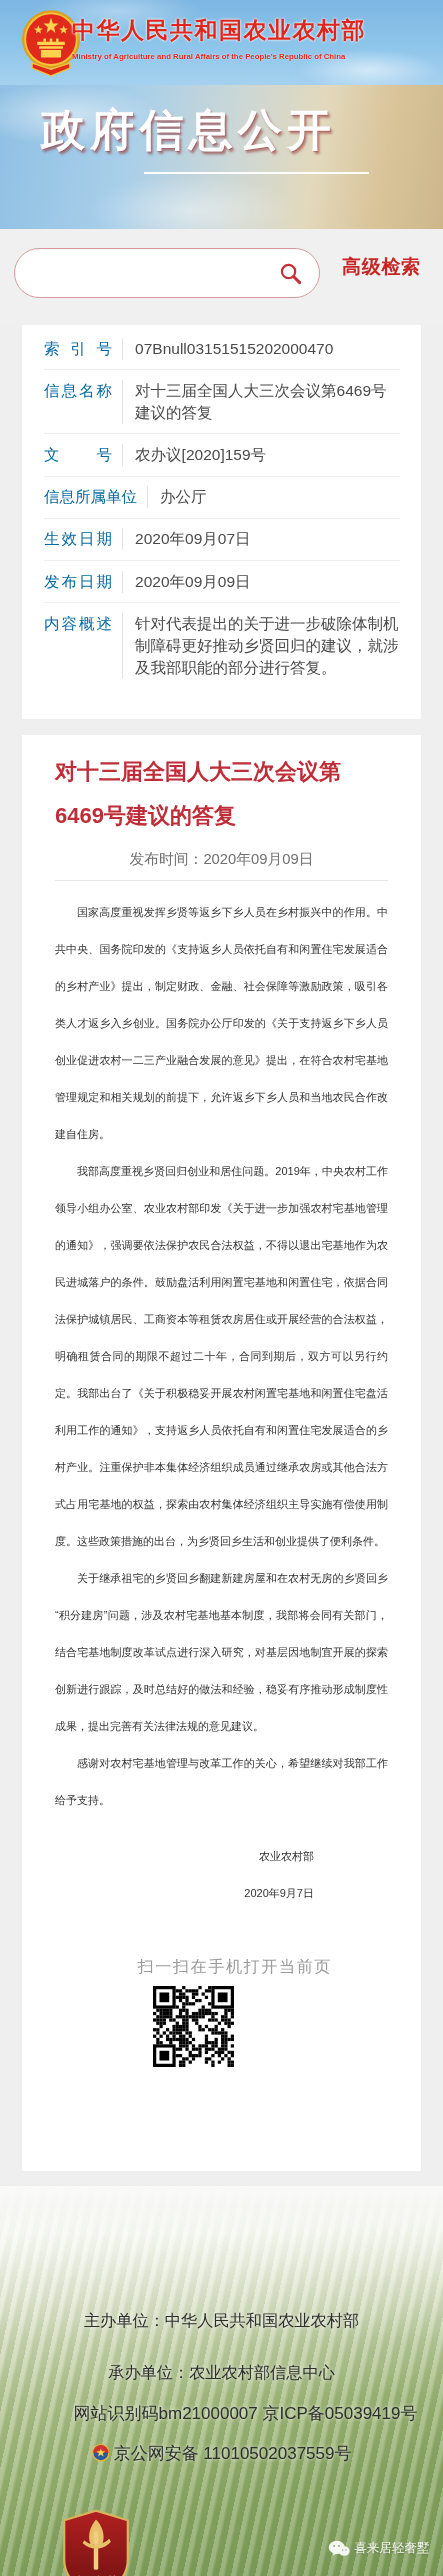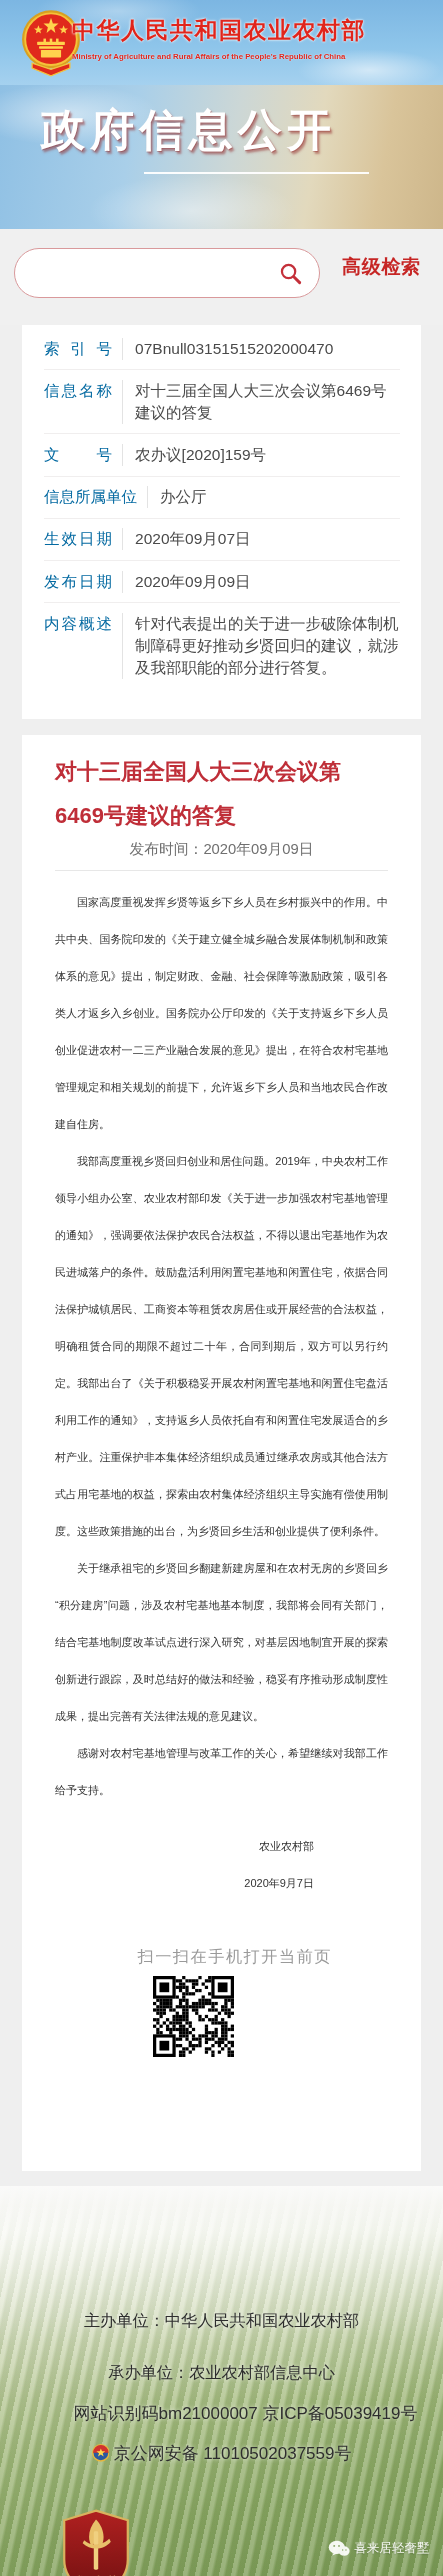--- a/index.html
+++ b/index.html
@@ -50,21 +50,21 @@
     border-bottom:0.7px solid #f0eeee; }
   .info-row:last-child { border-bottom:none; }
   .info-label { display:inline-block; min-width:68px; color:#0369a1; font-size:15.5px;
     line-height:22px; text-align:justify; text-align-last:justify; flex:0 0 auto; }
   .info-value { flex:1; margin-left:10.3px; padding-left:11.8px; border-left:0.7px solid #e3e3e3;
     color:#4a4a4a; font-size:15.5px; line-height:22px; }
 
   
   .article-card { margin-top:16.2px; height:1436px; overflow:hidden; padding:14.8px 33px 0; }
   .article-title { color:#bf2e38; font-size:22px; line-height:44px; font-weight:700; }
-  .pub-time { margin-top:0; text-align:center; color:#707070; font-size:14.8px; line-height:22px; }
+  .pub-time { margin-top:10px; text-align:center; color:#707070; font-size:14.8px; line-height:22px; }
   .article-hr { margin-top:10.3px; height:0.7px; background:#e7e7e7; }
   .article-body { margin-top:13.3px; }
   .article-body p { font-size:11px; line-height:37px; color:#333; text-indent:2em;
     text-align:justify; word-break:break-all; }
   .sig { margin-top:29px; text-align:right; padding-right:74px; font-size:11px; color:#333; line-height:17.7px; }
   .sig-date { margin-top:19px; text-align:right; padding-right:74px; font-size:11px; color:#333; line-height:17.7px; }
   .qr-caption { margin-top:52px; text-align:right; color:#9a9a9a; font-size:16.2px; line-height:23.6px;
     letter-spacing:1.5px; margin-right:56px; }
   .qr-box { margin:7.4px auto 0; width:81px; height:81px; position:relative; left:-28px; background:#fff; }
 
@@ -168,21 +168,21 @@
           <span class="info-value">针对代表提出的关于进一步破除体制机制障碍更好推动乡贤回归的建议，就涉及我部职能的部分进行答复。</span>
         </div>
       </div>
   </section>
 
   <section class="card article-card">
     <h1 class="article-title">对十三届全国人大三次会议第6469号建议的答复</h1>
     <div class="pub-time">发布时间：2020年09月09日</div>
     <div class="article-hr"></div>
     <div class="article-body" id="article-body">
-        <p>国家高度重视发挥乡贤等返乡下乡人员在乡村振兴中的作用。中共中央、国务院印发的《关于建立健全城乡融合发展体制机制和政策体系的意见》提出，制定财政、金融、社会保障等激励政策，吸引各类人才返乡入乡创业。国务院办公厅印发的《关于支持返乡下乡人员创业促进农村一二三产业融合发展的意见》提出，在符合农村宅基地管理规定和相关规划的前提下，允许返乡下乡人员和当地农民合作改建自住房。</p>
+        <p>国家高度重视发挥乡贤等返乡下乡人员在乡村振兴中的作用。中共中央、国务院印发的《支持返乡人员依托自有和闲置住宅发展适合的乡村产业》提出，制定财政、金融、社会保障等激励政策，吸引各类人才返乡入乡创业。国务院办公厅印发的《关于支持返乡下乡人员创业促进农村一二三产业融合发展的意见》提出，在符合农村宅基地管理规定和相关规划的前提下，允许返乡下乡人员和当地农民合作改建自住房。</p>
         <p>我部高度重视乡贤回归创业和居住问题。2019年，中央农村工作领导小组办公室、农业农村部印发《关于进一步加强农村宅基地管理的通知》，强调要依法保护农民合法权益，不得以退出宅基地作为农民进城落户的条件。鼓励盘活利用闲置宅基地和闲置住宅，依据合同法保护城镇居民、工商资本等租赁农房居住或开展经营的合法权益，明确租赁合同的期限不超过二十年，合同到期后，双方可以另行约定。我部出台了《关于积极稳妥开展农村闲置宅基地和闲置住宅盘活利用工作的通知》，支持返乡人员依托自有和闲置住宅发展适合的乡村产业。注重保护非本集体经济组织成员通过继承农房或其他合法方式占用宅基地的权益，探索由农村集体经济组织主导实施有偿使用制度。这些政策措施的出台，为乡贤回乡生活和创业提供了便利条件。</p>
         <p>关于继承祖宅的乡贤回乡翻建新建房屋和在农村无房的乡贤回乡“积分建房”问题，涉及农村宅基地基本制度，我部将会同有关部门，结合宅基地制度改革试点进行深入研究，对基层因地制宜开展的探索创新进行跟踪，及时总结好的做法和经验，稳妥有序推动形成制度性成果，提出完善有关法律法规的意见建议。</p>
         <p>感谢对农村宅基地管理与改革工作的关心，希望继续对我部工作给予支持。</p>
       </div>
     <div class="sig">农业农村部</div>
     <div class="sig-date">2020年9月7日</div>
     <div class="qr-caption">扫一扫在手机打开当前页</div>
     <div class="qr-box" id="qr"><svg width="81" height="81" viewBox="0 0 110 110">
           <rect width="110" height="110" fill="#fff"></rect>
           <rect x="39.6" y="0.0" width="4.4" height="4.4" fill="#000"></rect>

